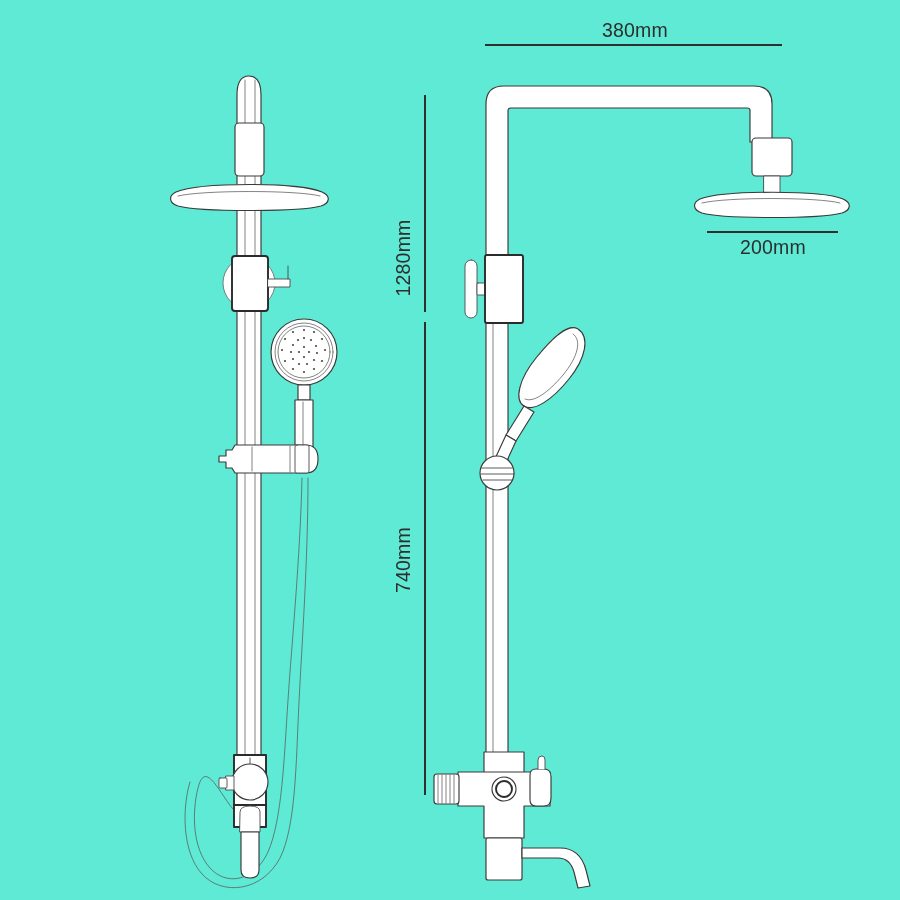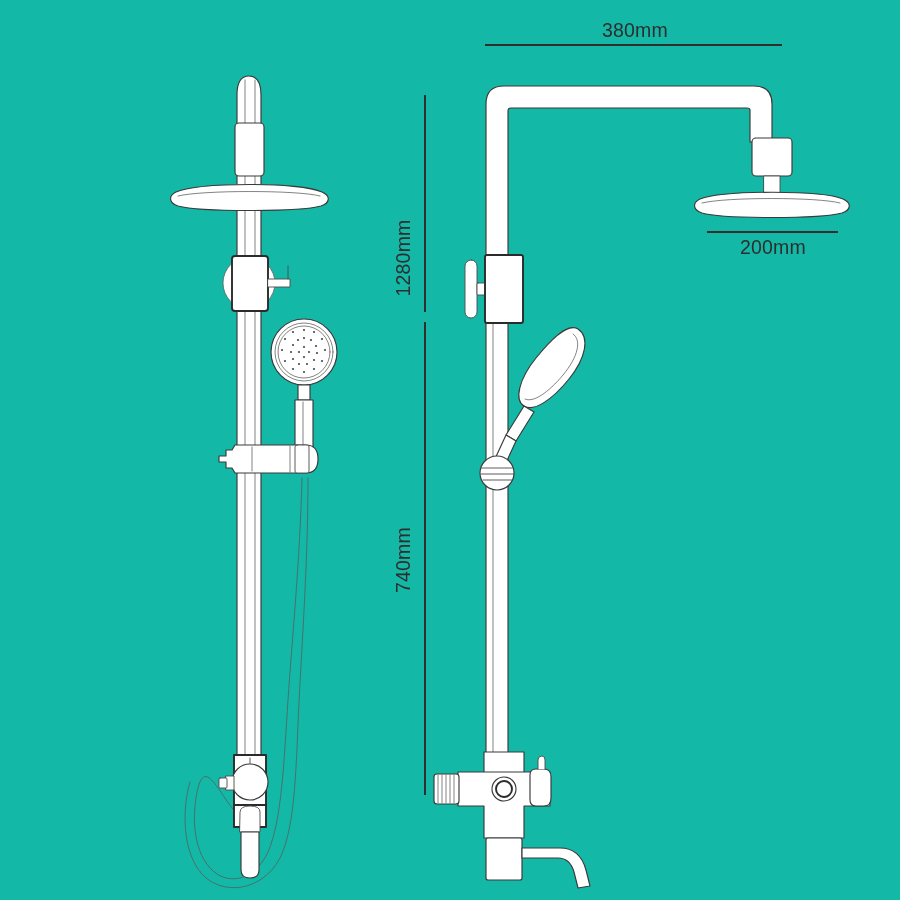--- a/index.html
+++ b/index.html
@@ -11,21 +11,21 @@
   body {
     width: 900px;
     height: 900px;
     font-family: "Liberation Sans", sans-serif;
     overflow: hidden;
   }
   #drawing-root {
     position: relative;
     width: 900px;
     height: 900px;
-    background: #14b8a6;
+    background: #5eead4;
   }
   svg.sheet {
     display: block;
     width: 900px;
     height: 900px;
   }
   .outline {
     fill: none;
     stroke: #3a3a3a;
     stroke-width: 1.15;

